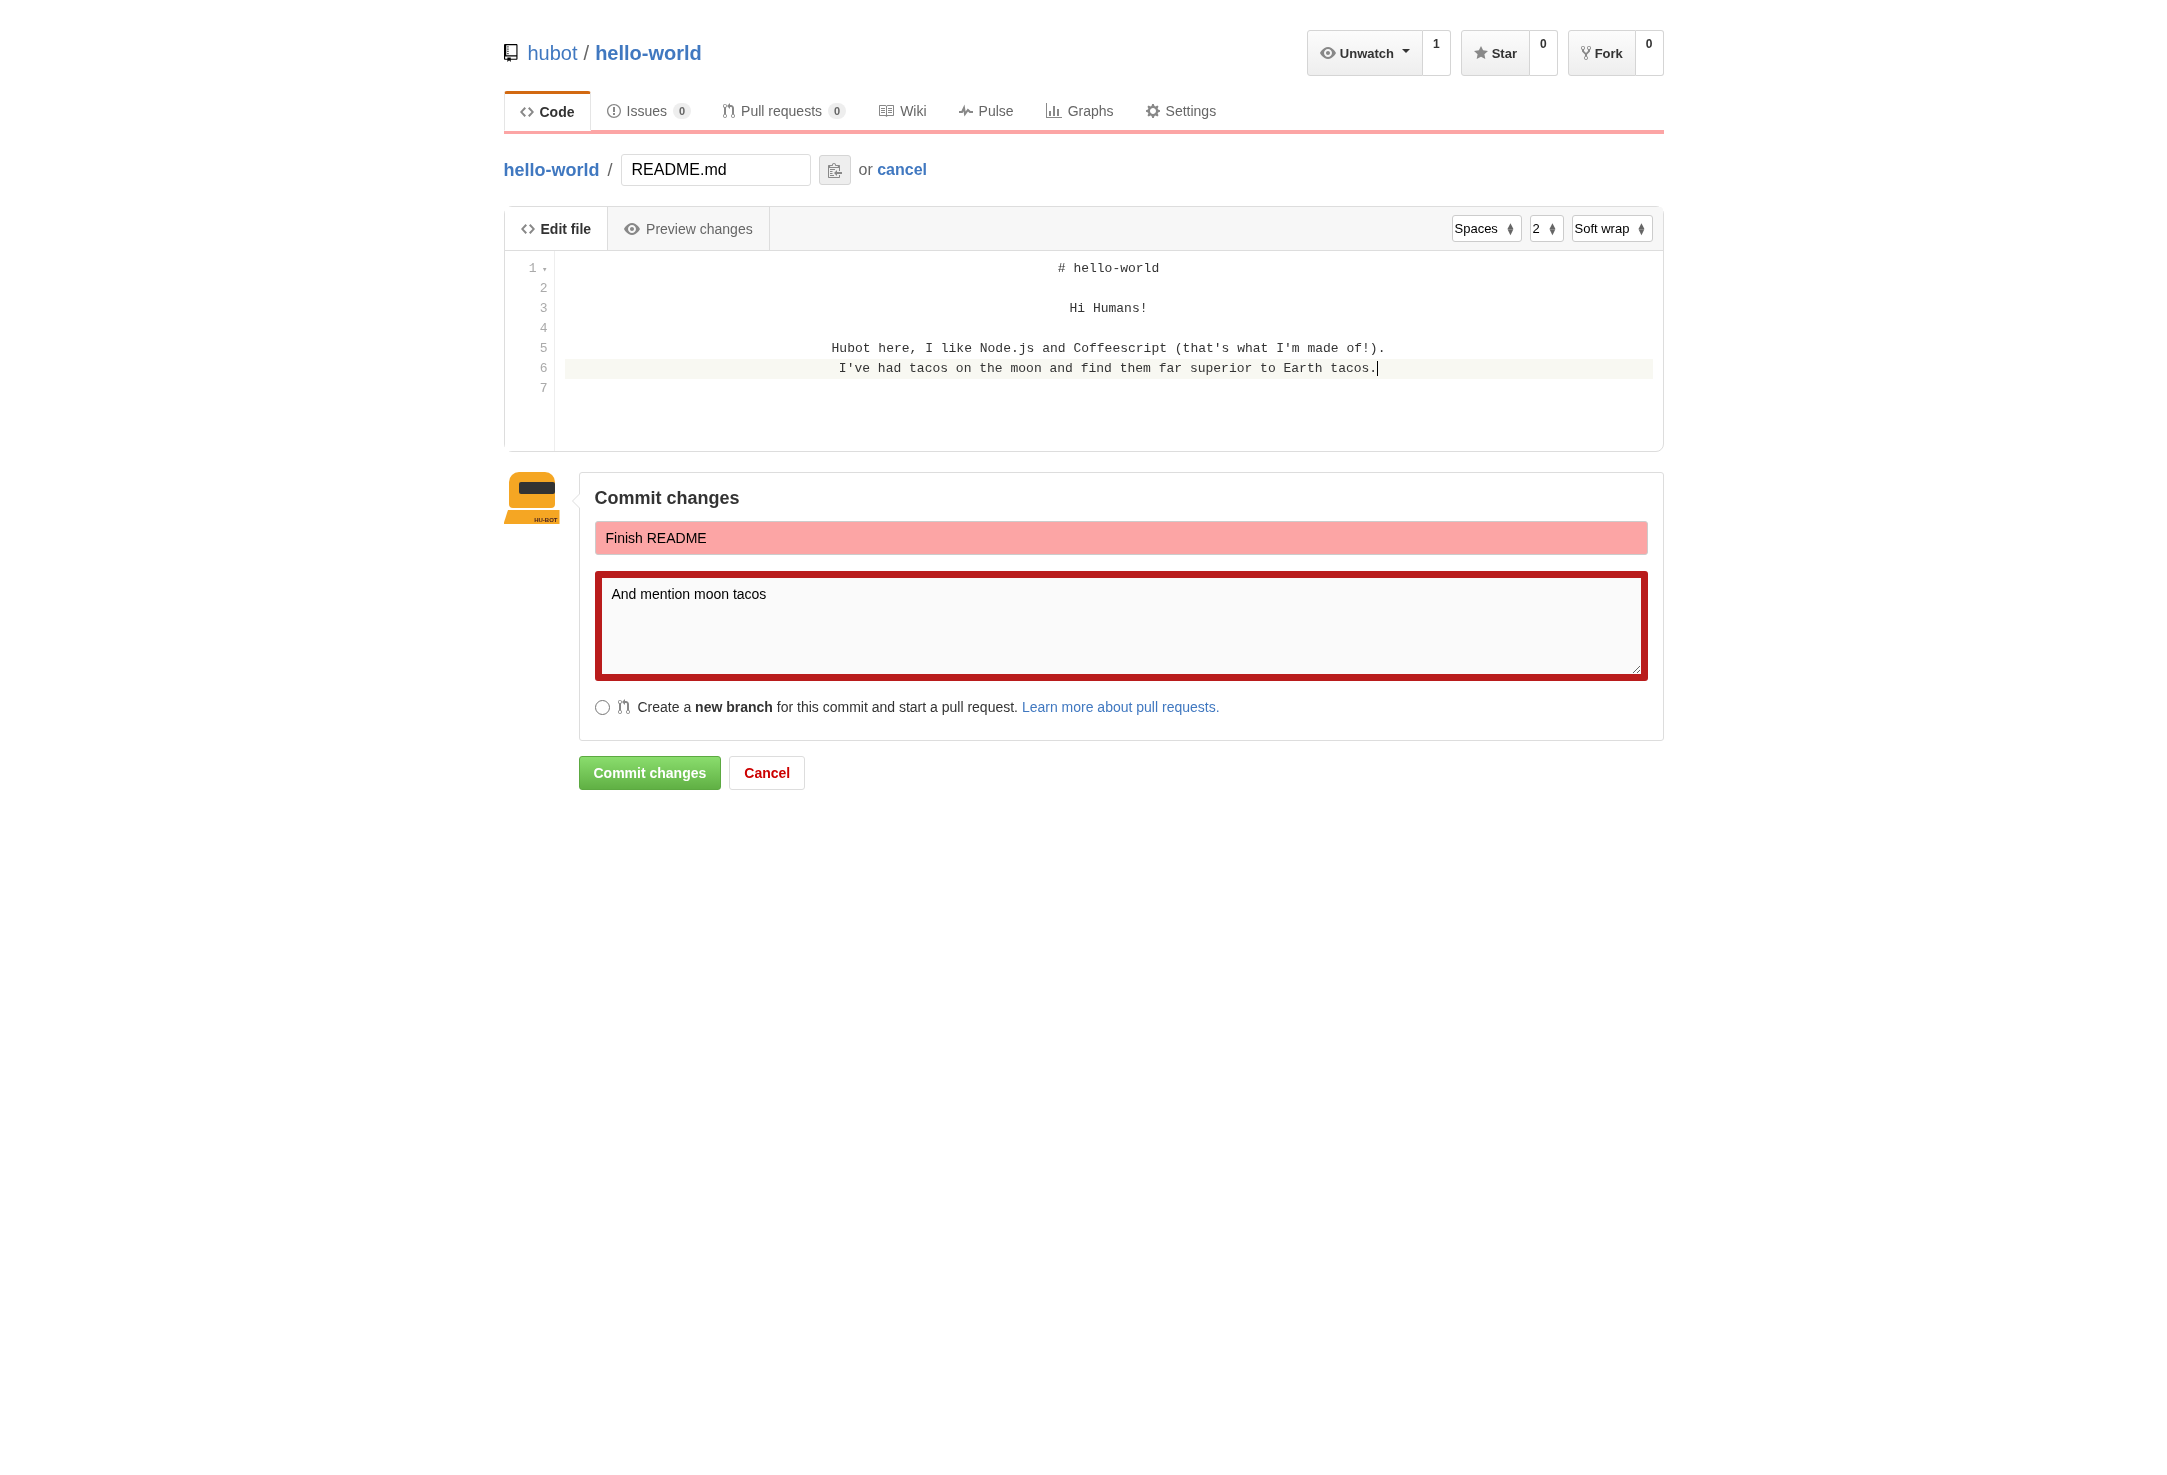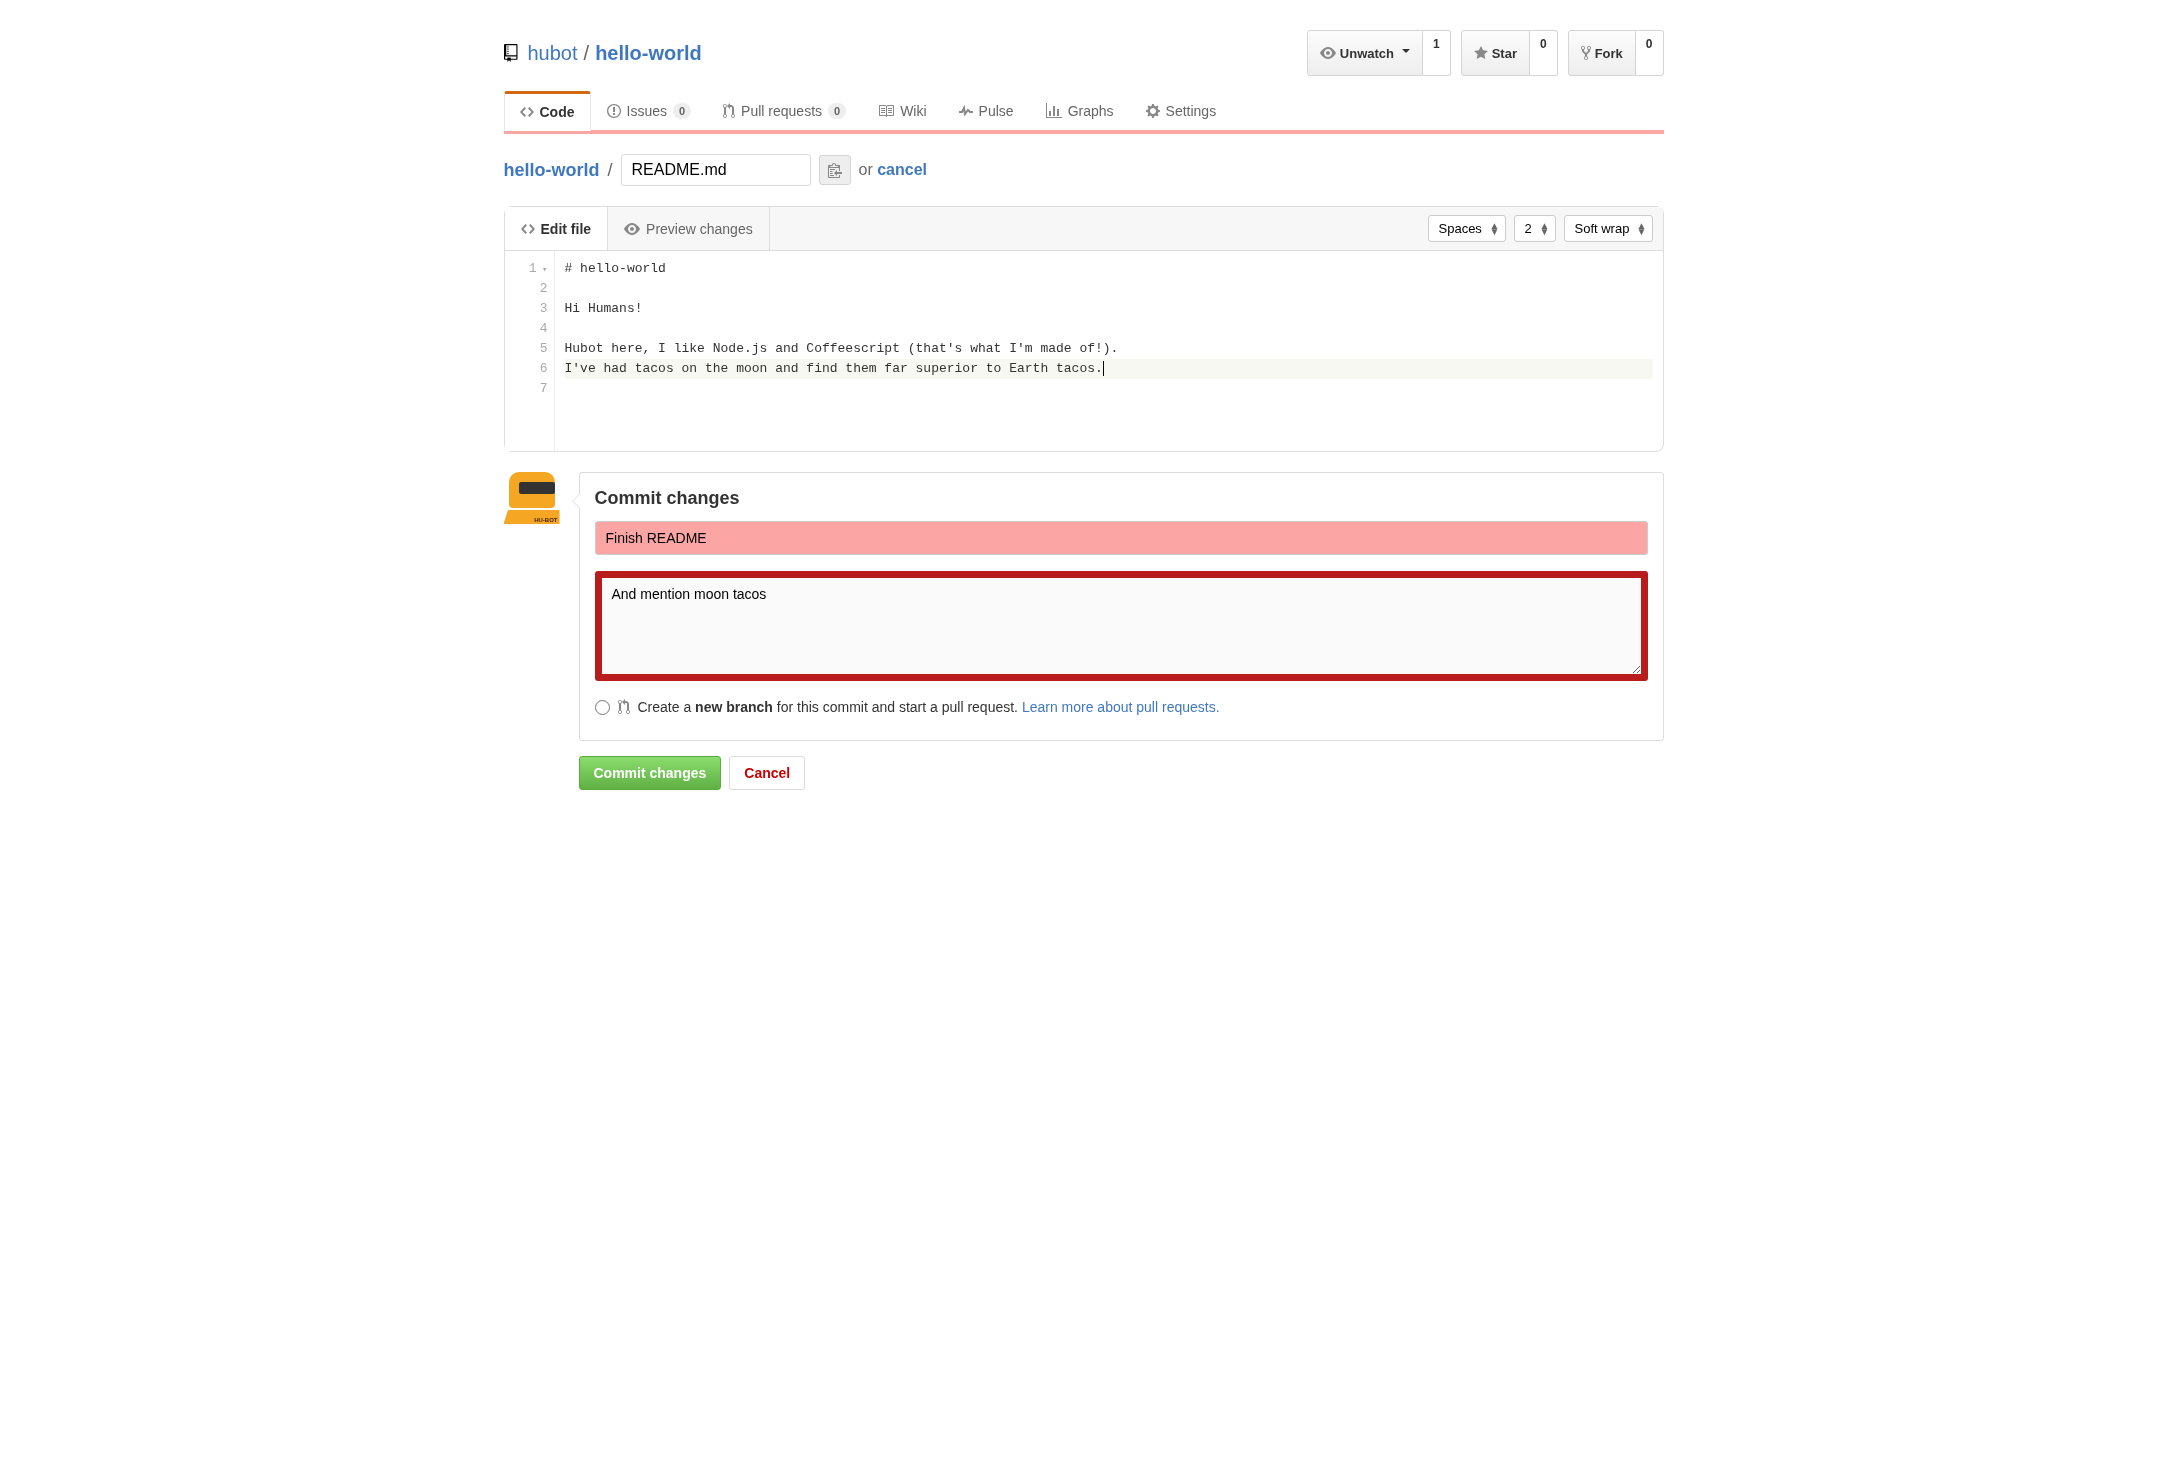--- a/index.html
+++ b/index.html
@@ -32,29 +32,29 @@
 .or-cancel { color: #666; font-size: 16px; }
 .or-cancel a { color: #4078c0; text-decoration: none; }
 
 .file-box { border: 1px solid #ddd; border-radius: 8px; margin-bottom: 20px; }
 .file-header { background: #f7f7f7; border-bottom: 1px solid #ddd; display: flex; justify-content: space-between; align-items: stretch; border-radius: 3px 3px 0 0; }
 .file-tabs { display: flex; }
 .file-tab { padding: 12px 16px; font-size: 14px; color: #666; cursor: pointer; display: flex; align-items: center; gap: 6px; border-right: 1px solid #ddd; }
 .file-tab.selected { background: #fff; color: #333; font-weight: 600; }
 .file-settings { display: flex; gap: 8px; align-items: center; padding: 8px 10px; }
 .select-wrap { position: relative; }
-select { font-size: 13px; padding: 5px 22px 5px 10px; border: 1px solid #ccc; border-radius: 3px; background: #fff; appearance: none; cursor: pointer; }
+select { font-size: 13px; padding: 5px 22px 5px 2px; border: 1px solid #ccc; border-radius: 3px; background: #fff; appearance: none; cursor: pointer; }
 .select-arrows { position: absolute; right: 6px; top: 50%; transform: translateY(-50%); pointer-events: none; font-size: 10px; color: #666; line-height: 6px; }
 
 .editor { display: flex; font-family: Consolas, "Liberation Mono", Menlo, monospace; font-size: 13px; min-height: 200px; }
 .gutter { width: 50px; background: #fff; text-align: right; color: #aaa; padding: 8px 6px; user-select: none; border-right: 1px solid #eee; }
 .gutter-line { height: 20px; line-height: 20px; }
 .gutter-line.fold::after { content: " ▾"; font-size: 9px; color: #aaa; }
 .code { flex: 1; padding: 8px 10px; }
-.code-line { height: 20px; line-height: 20px; white-space: pre; }
+.code-line { height: 20px; line-height: 20px; white-space: pre; text-align: center; }
 .code-line.active { background: #f8f8f2; }
 .cursor { border-left: 1px solid #000; animation: blink 1s step-end infinite; }
 @keyframes blink { 50% { border-color: transparent; } }
 
 .commit-area { display: flex; gap: 15px; }
 .avatar-box { width: 60px; flex-shrink: 0; position:relative; }
 .hubot-avatar { width:56px; height:56px; border-radius:4px; position:relative; }
 .hubot-head { width:46px; height:36px; background:#f5a623; border-radius:10px 10px 4px 4px; position:absolute; top:0; left:5px; }
 .hubot-visor { width:36px; height:12px; background:#333; border-radius:2px; position:absolute; top:10px; left:10px; }
 .hubot-body { width:56px; height:14px; background:#f5a623; position:absolute; bottom:4px; left:0; clip-path: polygon(0 100%, 8% 0, 100% 0, 100% 100%); }

